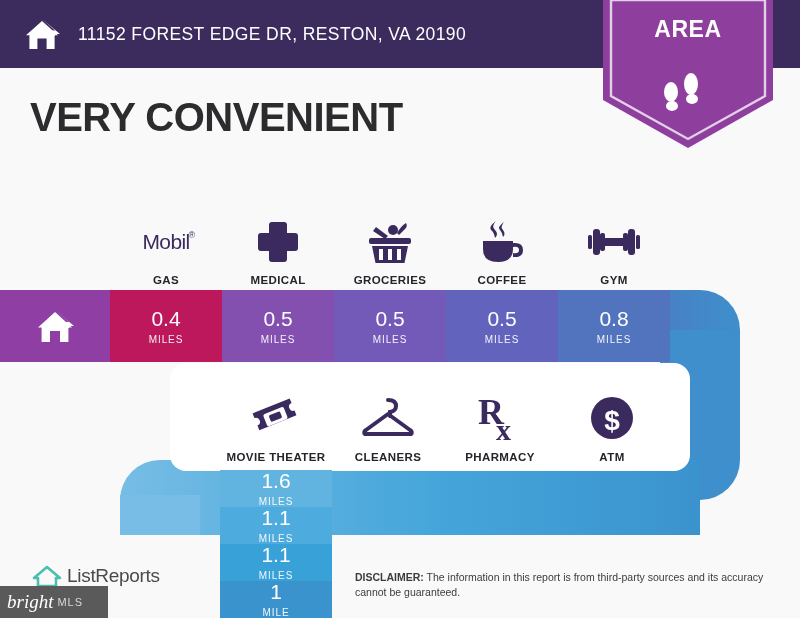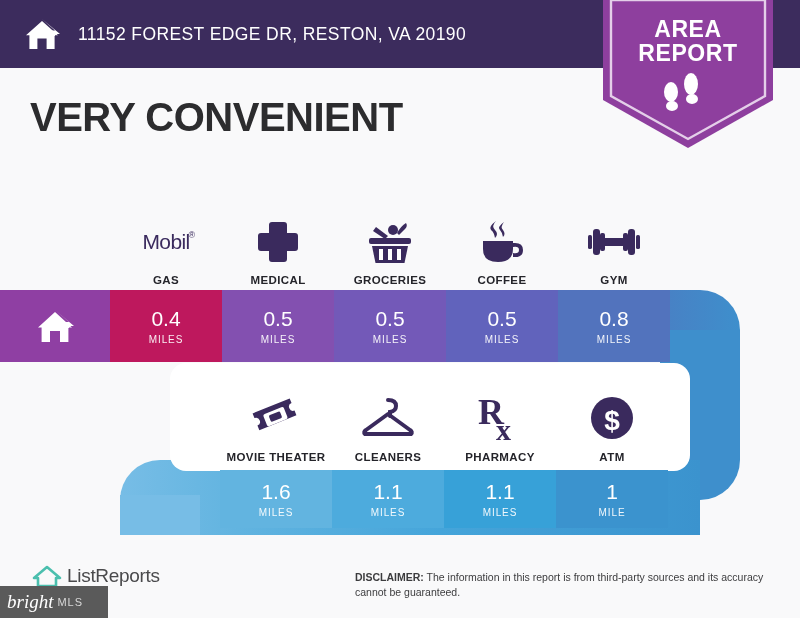--- a/index.html
+++ b/index.html
@@ -115,21 +115,20 @@
       <path d="M8 0 H162 V96 L85 139 L8 96 Z" fill="none" stroke="#e4cfe9" stroke-width="2.4"></path>
       <g fill="#ffffff">
         <ellipse cx="68" cy="92" rx="7" ry="10"></ellipse>
         <ellipse cx="69" cy="106" rx="6" ry="5"></ellipse>
         <ellipse cx="88" cy="84" rx="7" ry="11"></ellipse>
         <ellipse cx="89" cy="99" rx="6" ry="5"></ellipse>
       </g>
     </svg>
     <div class="badge-label">
       <div>AREA</div>
-      <div>REPORT</div>
     </div>
   </div>
 
   <div class="title">VERY CONVENIENT</div>
 
   <svg class="ribbon" viewBox="0 0 800 245">
     <defs>
       <linearGradient id="gradTop" x1="0" y1="0" x2="1" y2="0">
         <stop offset="0%" stop-color="#8f3fa3"></stop>
         <stop offset="27%" stop-color="#8350b0"></stop>
@@ -294,21 +293,21 @@
       <div class="icon-glyph">
         <svg width="46" height="46" viewBox="0 0 46 46">
           <circle cx="23" cy="23" r="21" fill="#3a2a5d"></circle>
           <text x="23" y="35" text-anchor="middle" font-family="'Liberation Sans',sans-serif" font-size="28" font-weight="700" fill="#ffffff">$</text>
         </svg>
       </div>
       <div class="icon-label">ATM</div>
     </div>
   </div>
 
-  <div class="dist-row" style="left:220px;top:470px;width:448px;height:58px;">
+  <div class="dist-row" style="left:220px;top:470px;width:448px;height:58px;flex-direction:column;">
     <div class="dist-cell" style="width: 112px; background: rgb(98, 180, 224);">
       <div class="dist-num">1.6</div>
       <div class="dist-unit">MILES</div>
     </div>
     <div class="dist-cell" style="width: 112px; background: rgb(77, 171, 221);">
       <div class="dist-num">1.1</div>
       <div class="dist-unit">MILES</div>
     </div>
     <div class="dist-cell" style="width: 112px; background: rgb(55, 161, 216);">
       <div class="dist-num">1.1</div>

